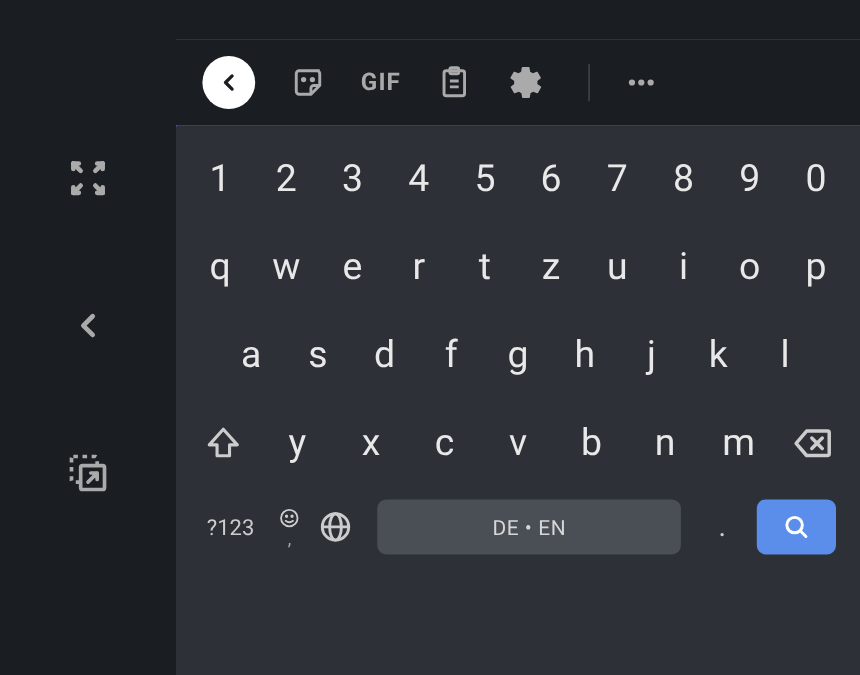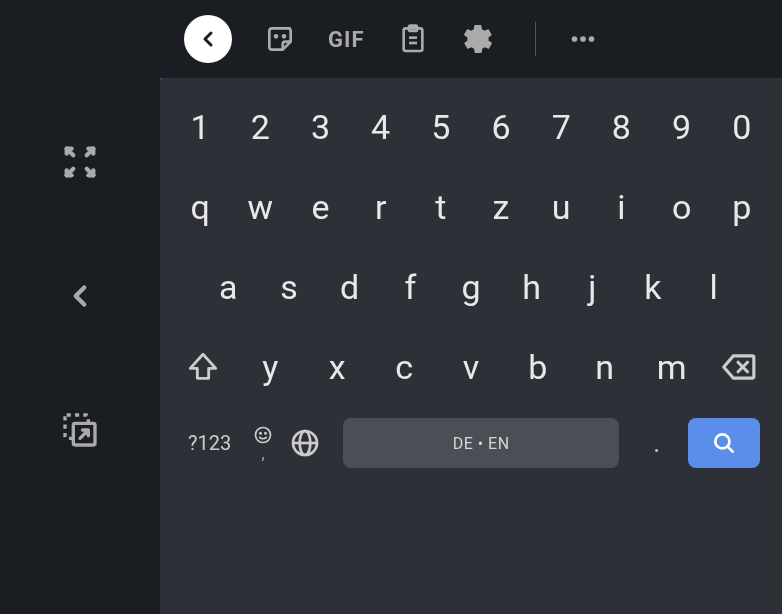--- a/index.html
+++ b/index.html
@@ -31,20 +31,21 @@
       display: flex;
       align-items: center;
       justify-content: center;
       cursor: pointer;
     }
     .right-panel {
       flex: 1;
       display: flex;
       flex-direction: column;
       background: #3b82f6;
+      margin-top: 36px;
     }
     .toolbar {
       height: 78px;
       display: flex;
       align-items: center;
       padding-left: 24px;
       gap: 32px;
       background: #1a1d21;
     }
     .toolbar-btn {
@@ -129,21 +130,21 @@
     }
     .spacebar {
       flex: 1;
       height: 50px;
       background: #4a4e55;
       border-radius: 8px;
       display: flex;
       align-items: center;
       justify-content: center;
       color: #d6d6d6;
-      font-size: 16px;
+      font-size: 19px;
       cursor: pointer;
       margin: 0 6px;
       letter-spacing: 0.5px;
     }
     .dot-key {
       color: #ccc;
       font-size: 26px;
       cursor: pointer;
       padding: 0 12px;
     }

